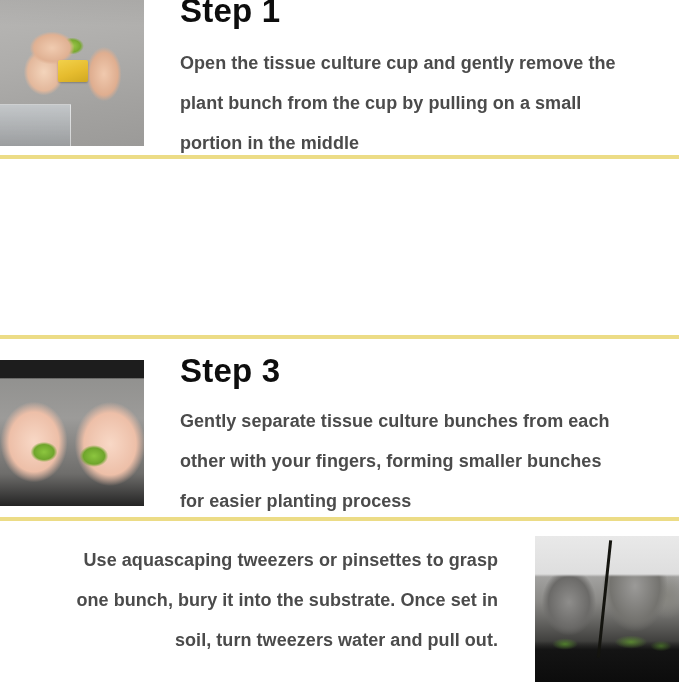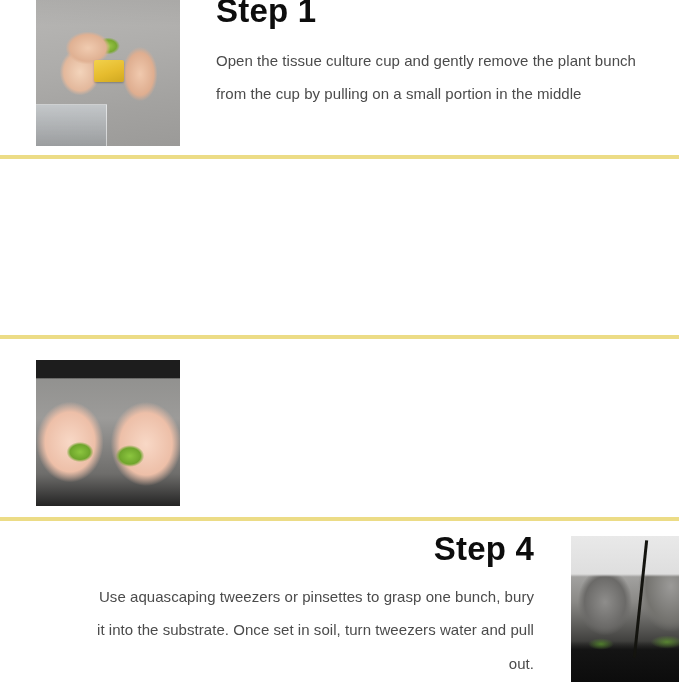--- a/index.html
+++ b/index.html
@@ -21,21 +21,20 @@
     position: relative;
     background: #ffffff;
   }
 
   
   .step-row {
     position: absolute;
     left: 0;
     width: 539px;
     box-sizing: border-box;
-    margin-left: 36px;
   }
 
   .step-row.row-1 { top: 0;   height: 152px; }
   .step-row.row-2 { top: 164px; height: 168px; }
   .step-row.row-3 { top: 346px; height: 168px; }
   .step-row.row-4 { top: 528px; height: 156px; }
 
   
   .photo {
     position: absolute;
@@ -154,22 +153,22 @@
     font-size: 33px;
     font-weight: 700;
     letter-spacing: 0.2px;
     color: #0d0d0d;
     line-height: 1.18;
   }
 
   .step-desc {
     margin: 0;
     font-family: "Liberation Sans", sans-serif;
-    font-size: 15px;
-    font-weight: 400;
+    font-size: 18px;
+    font-weight: 700;
     color: #4b4b4b;
     line-height: 2.22;
     letter-spacing: 0.05px;
   }
 
   .t1 .step-desc { margin-top: 13px; }
   .t2 .step-desc { margin-top: 10px; }
   .t3 .step-desc { margin-top: 11px; }
   .t4 .step-desc { margin-top: 11px; }
 
@@ -202,27 +201,30 @@
 
   <div class="divider d1"></div>
 
 
   <div class="divider d2"></div>
 
   <section class="step-row row-3">
     <div class="photo left row-3">
       <div class="photo-inner ph-split"></div>
     </div>
+    <div class="text-block t3">
+      <h2 class="step-title">Step 3</h2>
+      <p class="step-desc">Gently separate tissue culture bunches from each other with your fingers, forming smaller bunches for easier planting process</p>
+    </div>
   </section>
 
   <div class="divider d3"></div>
 
   <section class="step-row row-4">
     <div class="photo right row-4">
       <div class="photo-inner ph-tank"></div>
     </div>
     <div class="text-block t4">
-      <h2 class="step-title">Step 4</h2>
       <p class="step-desc">Use aquascaping tweezers or pinsettes to grasp one bunch, bury it into the substrate. Once set in soil, turn tweezers water and pull out.</p>
     </div>
   </section>
 
 </div>
 
 </body></html>

